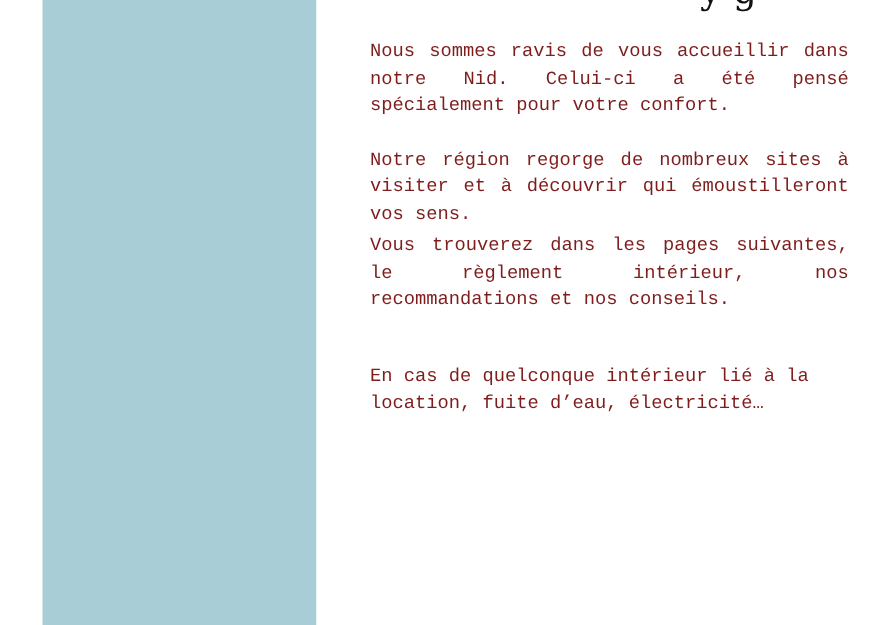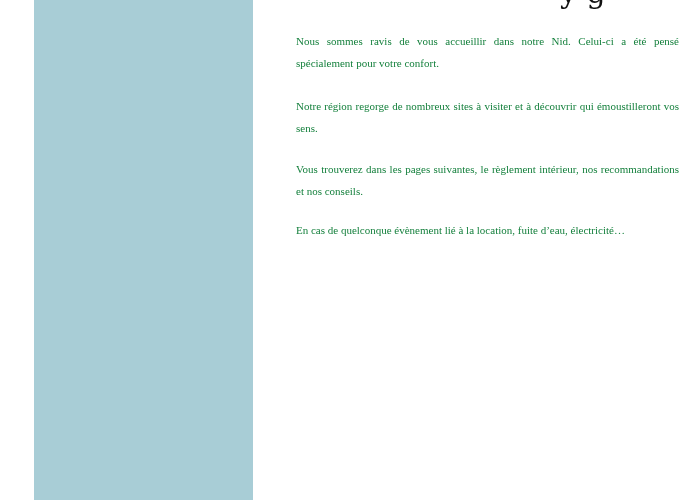--- a/index.html
+++ b/index.html
@@ -32,42 +32,42 @@
       font-size: 30px;
       color: #111;
       line-height: 30px;
       white-space: nowrap;
     }
     .content {
       position: absolute;
       left: 296px;
       top: 31px;
       width: 383px;
-      font-family: Liberation Serif, serif;
-      font-size: 11px;
+      font-family: Liberation Mono, monospace;
+      font-size: 15px;
       line-height: 21.5px;
-      color: #15803d;
+      color: #7f1d1d;
     }
     .para {
       margin: 0;
       text-align: justify;
     }
     .para.last-left { text-align: left; }
     .p1 { margin-bottom: 22px; }
     .p2 { margin-bottom: 30px; }
-    .p3 { margin-bottom: 20px; }
-    .p4 { margin-bottom: 18px; }
+    .p3 { margin-bottom: 4px; }
+    .p4 { margin-bottom: 40px; }
   </style>
 </head>
 <body>
 
 <div class="page">
   <div class="sidebar"></div>
 
   <div class="title-clip">y g</div>
 
   <div class="content">
     <p class="para p1">Nous sommes ravis de vous accueillir dans notre Nid. Celui-ci a été pensé spécialement pour votre confort.</p>
     <p class="para p3">Notre région regorge de nombreux sites à visiter et à découvrir qui émoustilleront vos sens.</p>
     <p class="para p4">Vous trouverez dans les pages suivantes, le règlement intérieur, nos recommandations et nos conseils.</p>
-    <p class="para last-left">En cas de quelconque évènement lié à la location, fuite d’eau, électricité…</p>
+    <p class="para last-left">En cas de quelconque intérieur lié à la location, fuite d’eau, électricité…</p>
   </div>
 </div>
 
 </body></html>

